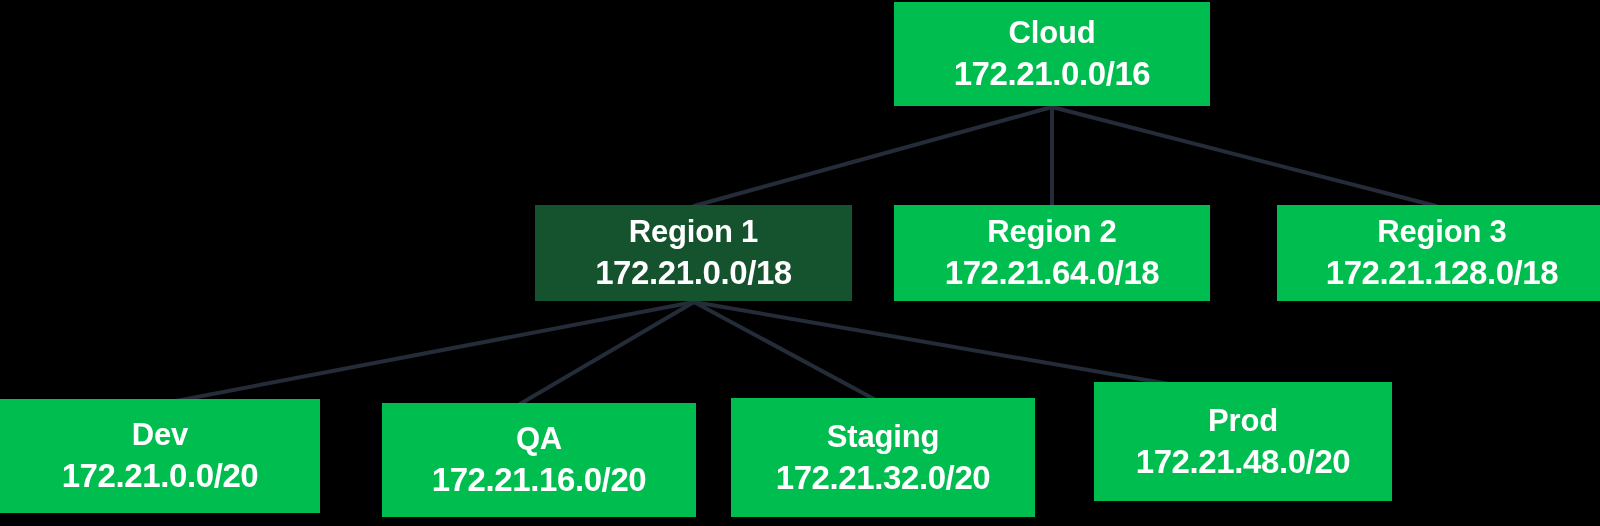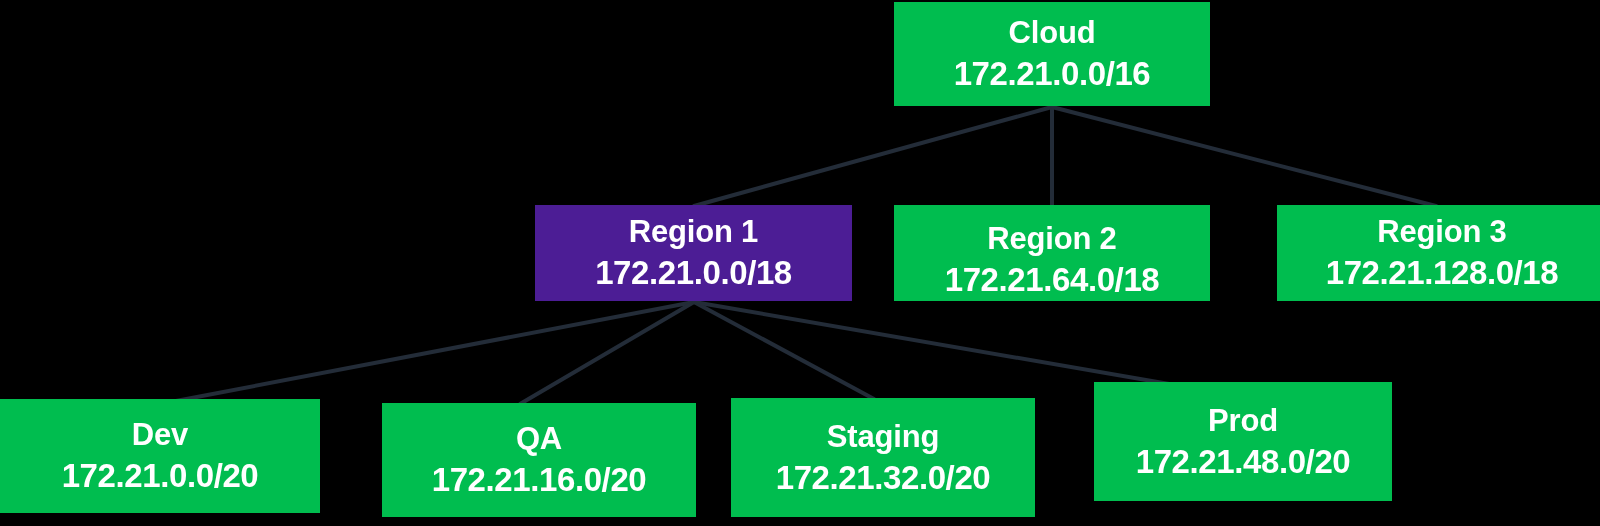--- a/index.html
+++ b/index.html
@@ -82,26 +82,26 @@
         <line x1="694" y1="302" x2="874" y2="399"></line>
         <line x1="694" y1="302" x2="1256" y2="399"></line>
       </g>
   </svg>
 
   <div class="node" id="node-cloud" style="background: rgb(0, 189, 79); color: rgb(255, 255, 255);">
     <div class="node-title">Cloud</div>
     <div class="node-cidr">172.21.0.0/16</div>
   </div>
 
-  <div class="node" id="node-region-1" style="background: #4c1d95; color: rgb(255, 255, 255);">
+  <div class="node" id="node-region-1" style="background: #14532d; color: rgb(255, 255, 255);">
     <div class="node-title">Region 1</div>
     <div class="node-cidr">172.21.0.0/18</div>
   </div>
 
-  <div class="node" id="node-region-2" style="background: rgb(0, 189, 79); color: rgb(255, 255, 255); justify-content: flex-end;">
+  <div class="node" id="node-region-2" style="background: rgb(0, 189, 79); color: rgb(255, 255, 255);">
     <div class="node-title">Region 2</div>
     <div class="node-cidr">172.21.64.0/18</div>
   </div>
 
   <div class="node" id="node-region-3" style="background: rgb(0, 189, 79); color: rgb(255, 255, 255);">
     <div class="node-title">Region 3</div>
     <div class="node-cidr">172.21.128.0/18</div>
   </div>
 
   <div class="node" id="node-dev" style="background: rgb(0, 189, 79); color: rgb(255, 255, 255);">

